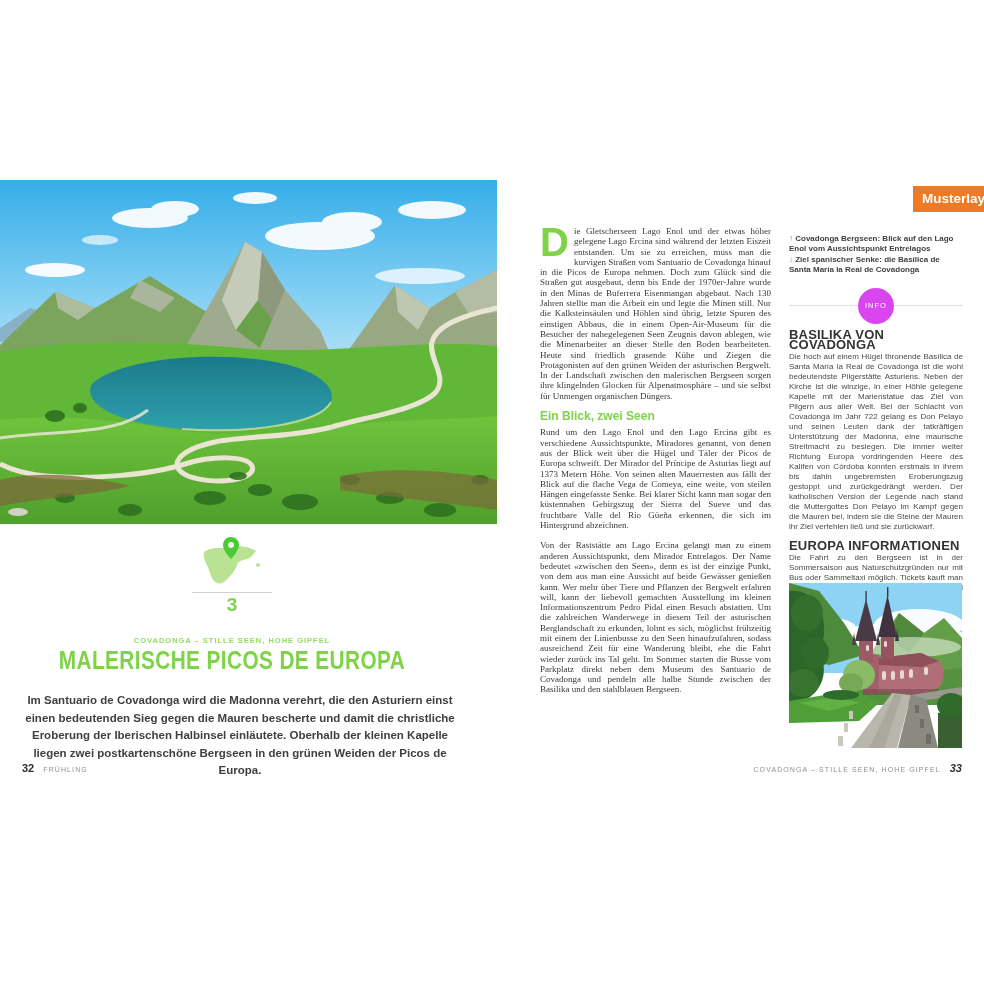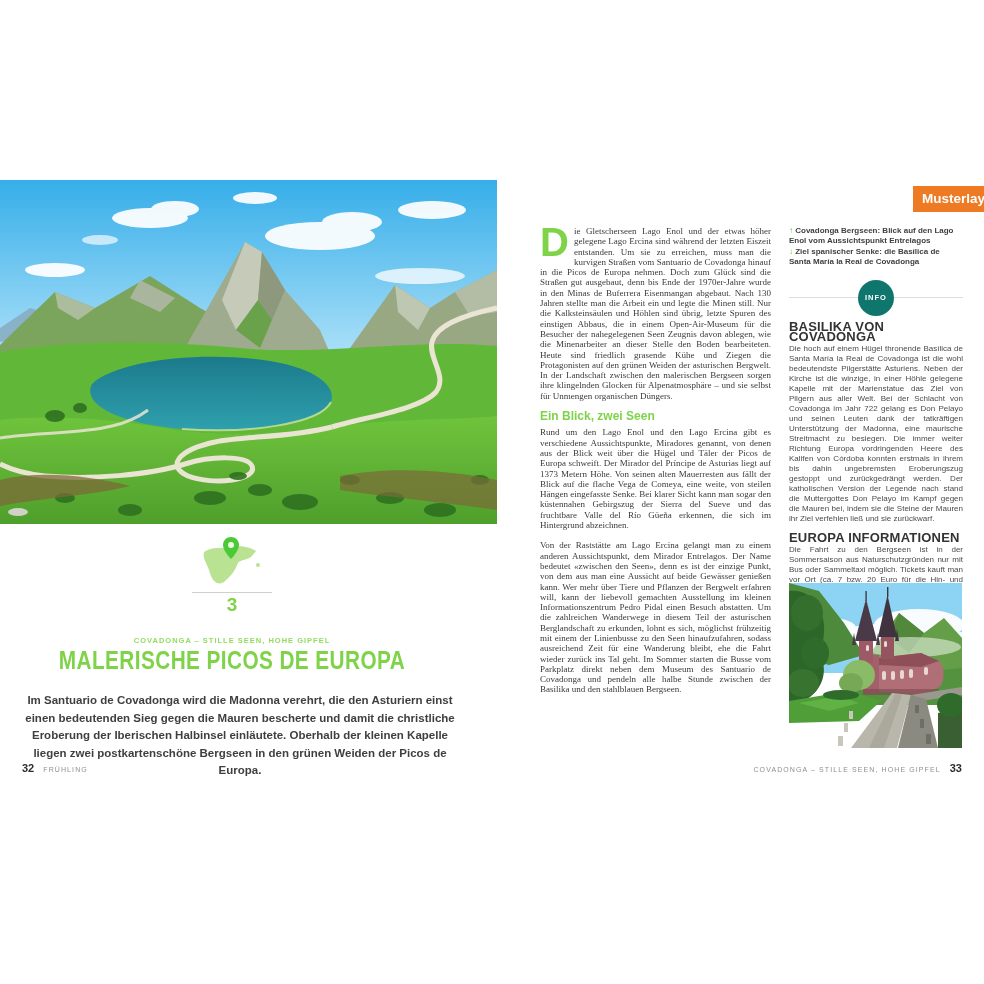--- a/index.html
+++ b/index.html
@@ -21,43 +21,43 @@
             white-space:nowrap;transform:scaleX(.8);transform-origin:50% 50%;}
   .intro{position:absolute;left:6px;top:684px;width:452px;margin:8px;text-align:center;
          font-size:11.5px;line-height:17.5px;font-weight:bold;color:#3f3f3f;}
 
   .page-footer{position:absolute;top:762px;font-size:7px;letter-spacing:1.1px;color:#8f8f8f;
                white-space:nowrap;}
   .page-footer .pagenum{font-size:11px;letter-spacing:0;color:#2e2e2e;font-weight:bold;}
   .footer-left{left:22px;}
   .footer-left .pagenum{margin-right:9px;}
   .footer-right{right:22px;text-align:right;}
-  .footer-right .pagenum{margin-left:9px;}
+  .footer-right .pagenum{margin-left:9px;font-style:italic;}
 
   
   .tag{position:absolute;left:913px;top:186px;background:#ee7a23;color:#fff;
        font-weight:bold;font-size:13.5px;padding:5px 9px 6px;white-space:nowrap;}
 
   .article{position:absolute;left:540px;top:226px;width:231px;
            font-family:"Liberation Serif",serif;font-size:9px;line-height:10.3px;
            text-align:justify;color:#3a3a3a;}
   .article .para{margin:0 0 10px;}
   .dropcap{float:left;font-family:"Liberation Sans",sans-serif;font-weight:bold;
            font-size:40px;line-height:31px;color:#7fd348;margin:1px 5px 0 0;}
   .subhead{margin:2px 0 6px;font-family:"Liberation Sans",sans-serif;
            font-size:12px;font-weight:bold;color:#7fd348;}
 
-  .sidebar{position:absolute;left:789px;top:226px;width:174px;
+  .sidebar{position:absolute;left:789px;top:234px;width:174px;
            font-size:8px;line-height:10px;color:#4a4a4a;}
   .caption{margin:0 0 1px;font-weight:bold;color:#3f3f3f;line-height:10px;}
   .caption .arrow{color:#5ecb3c;}
   .info-divider{position:relative;margin:30px 0 24px;border-top:1px solid #dddddd;height:0;}
   .info-circle{position:absolute;left:50%;top:-18px;transform:translateX(-50%);
-               width:36px;height:36px;border-radius:50%;background:#0f766e;color:#fff;
-               font-size:7.5px;font-weight:bold;letter-spacing:1px;
+               width:36px;height:36px;border-radius:50%;background:#d946ef;color:#fff;
+               font-size:7.5px;font-weight:normal;letter-spacing:1px;
                display:flex;align-items:center;justify-content:center;}
   .sidebar h4{margin:0 0 2px;font-size:13px;color:#333;letter-spacing:.2px;}
   .sidebar .box-text{margin:0 0 9px;text-align:justify;}
   .sidebar .box-text.last{margin:0;}
 
   .basilica{position:absolute;left:789px;top:583px;width:173px;height:165px;display:block;}
 </style>
 </head>
 <body>
 

